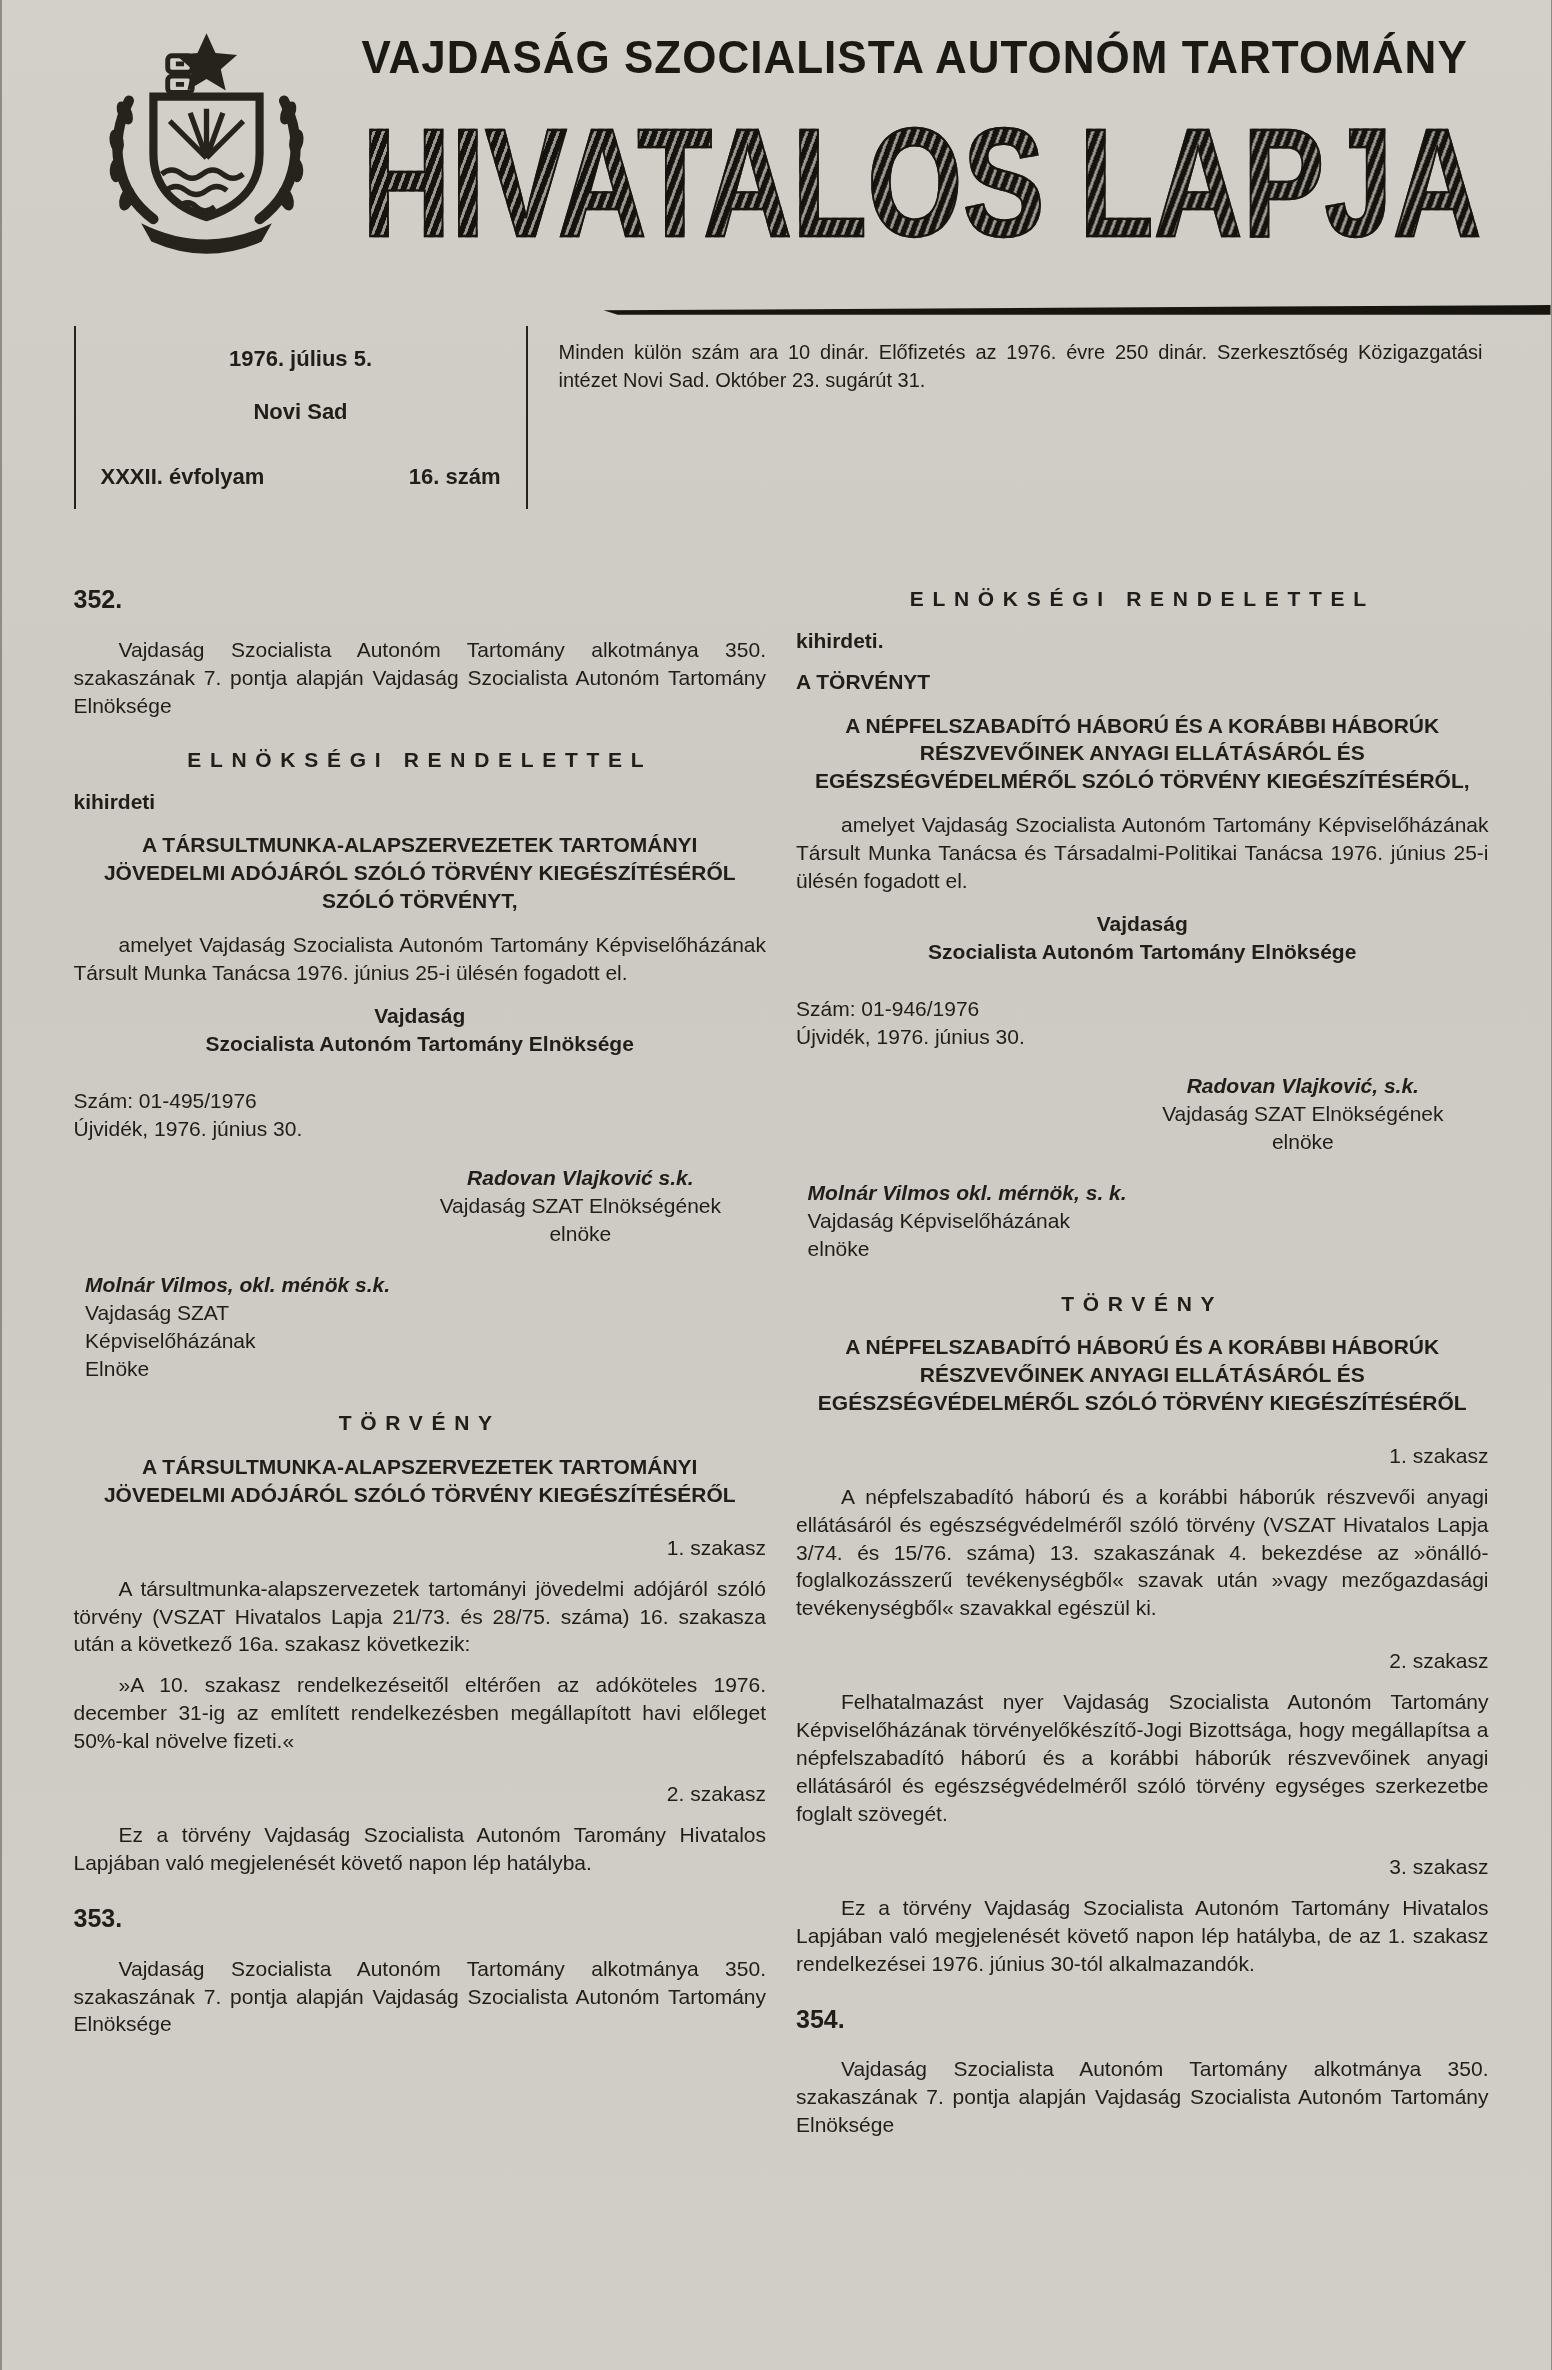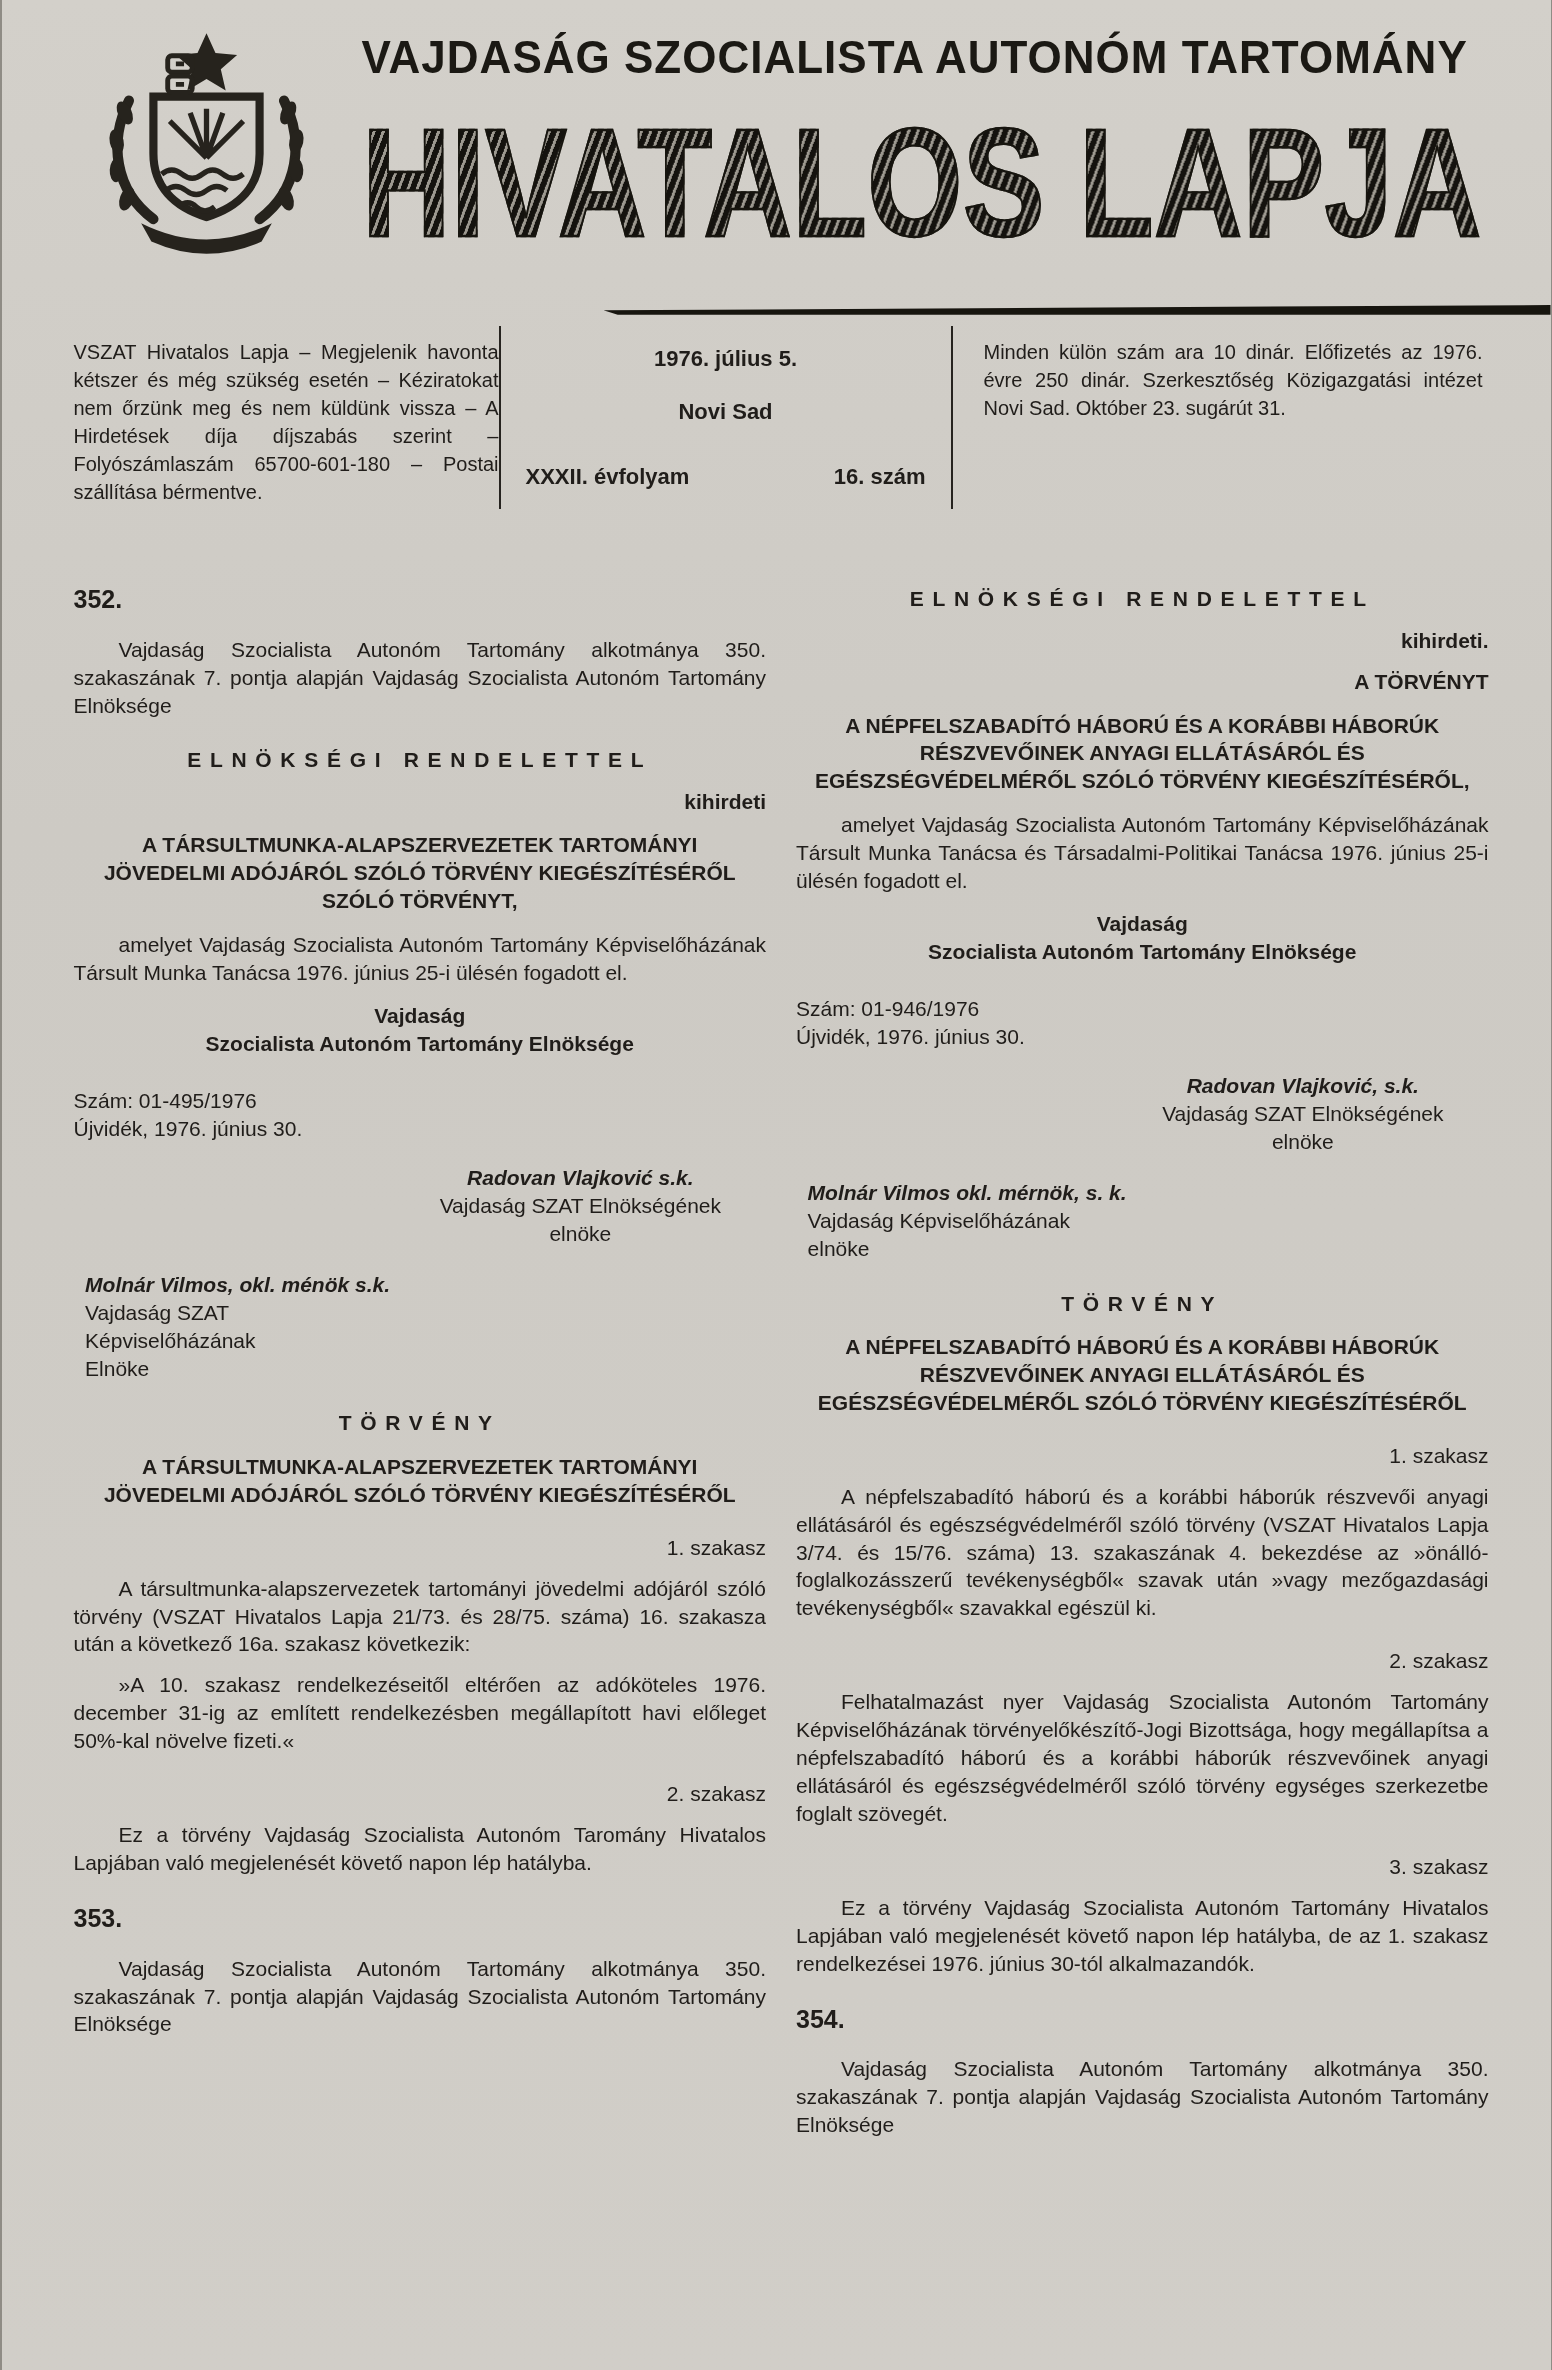--- a/index.html
+++ b/index.html
@@ -48,21 +48,21 @@
   
   .cols{
     display:grid; grid-template-columns:1fr 1fr; column-gap:47px;
     padding:0 62px 0 72px; margin-top:49px;
     font-size:21px; line-height:1.33;gap:30px;
   }
   .blk{ margin:13px 0; }
   .artnum{ font-weight:bold; font-size:25px; margin:25px 0 19.4px; }
   .para{ text-align:justify; text-indent:45px; }
   .spaced{ text-align:center; font-weight:bold; letter-spacing:8.7px; margin:27px 0 9.7px; }
-  .cbold{ text-align:right; font-weight:bold; margin:13.6px 0 5.8px; }
+  .cbold{ text-align:left; font-weight:bold; margin:13.6px 0 5.8px; }
   .chead{ text-align:center; font-weight:bold; margin:15.5px 7.8px; }
   .center{ text-align:right; margin:25px 0 11.6px; }
   .leftinfo{ margin:29px 0 9.7px; }
   .sig{ width:fit-content; margin:21.3px 45px 5.8px auto; text-align:center; }
   .sigleft{ width:fit-content; margin:23px auto 5.8px 11.6px; text-align:left; }
   .b{ font-weight:bold;font-style:italic; }
 </style>
 </head>
 <body>
 
@@ -103,21 +103,20 @@
     </div>
     <div class="titles">
       <div class="province">VAJDASÁG SZOCIALISTA AUTONÓM TARTOMÁNY</div>
       <div class="laptitle">HIVATALOS LAPJA</div>
     </div>
   </header>
 
   <div class="rule"></div>
 
   <section class="mast">
-    <div class="mast-left">VSZAT Hivatalos Lapja – Megjelenik havonta kétszer és még szükség esetén – Kéziratokat nem őrzünk meg és nem küldünk vissza – A Hirdetések díja díjszabás szerint – Folyószámlaszám 65700-601-180 – Postai szállítása bérmentve.</div>
     <div class="mast-center">
       <div class="m-date">1976. július 5.</div>
       <div class="m-city">Novi Sad</div>
       <div class="m-row">
         <span>XXXII. évfolyam</span>
         <span>16. szám</span>
       </div>
     </div>
     <div class="mast-right">Minden külön szám ara 10 dinár. Előfizetés az 1976. évre 250 dinár. Szerkesztőség Közigazgatási intézet Novi Sad. Október 23. sugárút 31.</div>
   </section>

